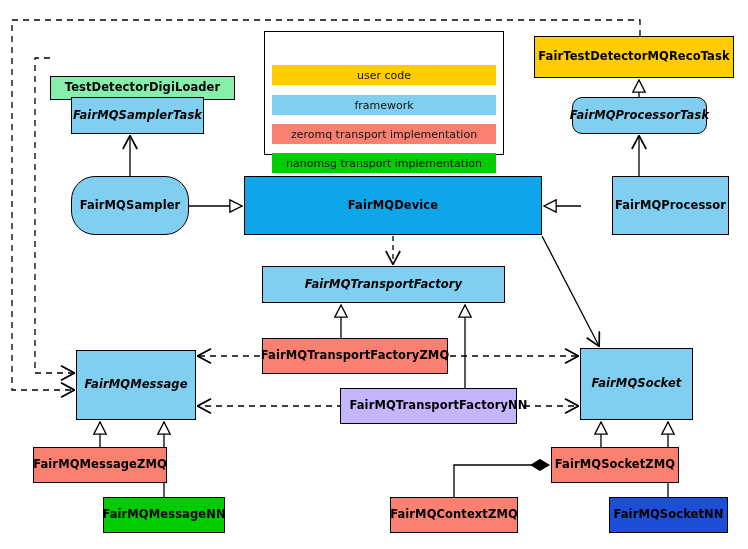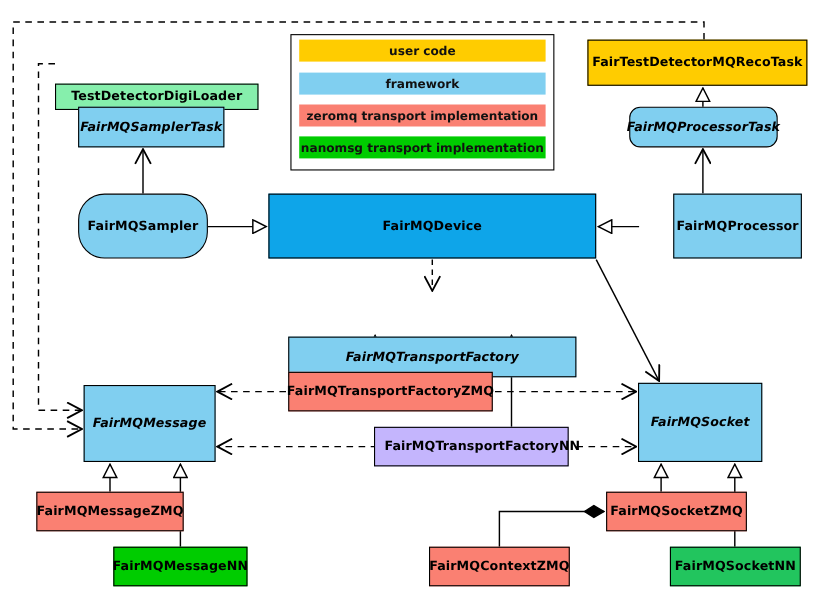--- a/index.html
+++ b/index.html
@@ -10,21 +10,21 @@
   #edges{position:absolute;left:0;top:0;width:748px;height:549px;}
   .node{position:absolute;box-sizing:border-box;border:1.4px solid #000;
         display:flex;align-items:center;justify-content:center;
         text-align:center;font-size:11.5px;font-weight:bold;color:#000;
         line-height:1.15;letter-spacing:.1px;}
   .node.abstract{font-style:italic;}
   .legend-box{position:absolute;box-sizing:border-box;background:#fff;
         border:1.5px solid #000;}
   .legend-row{position:absolute;box-sizing:border-box;
         display:flex;align-items:center;justify-content:center;
-        font-size:11px;font-weight:bold;color:#111;}
+        font-size:11px;font-weight:normal;color:#111;margin-top:29px;}
 </style>
 </head>
 <body>
 
 <div id="stage">
 
   <svg id="edges" viewBox="0 0 748 549" xmlns="http://www.w3.org/2000/svg">
     <defs>
       <marker id="tri" viewBox="0 0 12 12" refX="11" refY="6" markerWidth="11" markerHeight="11" orient="auto-start-reverse">
         <path d="M0.8,0.8 L11,6 L0.8,11.2 z" fill="#ffffff" stroke="#000" stroke-width="1.1"></path>
@@ -129,21 +129,21 @@
   </div>
 
   <div class="node abstract" style="left:572px;top:97px;width:135px;height:37px;background:#80CFF0;border-radius:10px;">
     <span>FairMQProcessorTask</span>
   </div>
 
   <div class="node" style="left:534px;top:36px;width:200px;height:42px;background:#FFCC00;">
     <span>FairTestDetectorMQRecoTask</span>
   </div>
 
-  <div class="node abstract" style="left:262px;top:266px;width:262px;height:37px;background:#80CFF0;margin-top:40px;">
+  <div class="node abstract" style="left:262px;top:266px;width:243px;height:37px;background:#80CFF0;">
     <span>FairMQTransportFactory</span>
   </div>
 
   <div class="node" style="left:262px;top:338px;width:186px;height:36px;background:#FA8072;">
     <span>FairMQTransportFactoryZMQ</span>
   </div>
 
   <div class="node" style="left:340px;top:388px;width:177px;height:36px;background:#c4b5fd;padding-left:20px;">
     <span>FairMQTransportFactoryNN</span>
   </div>
@@ -165,17 +165,17 @@
   </div>
 
   <div class="node" style="left:390px;top:497px;width:128px;height:36px;background:#FA8072;">
     <span>FairMQContextZMQ</span>
   </div>
 
   <div class="node" style="left:551px;top:447px;width:128px;height:36px;background:#FA8072;">
     <span>FairMQSocketZMQ</span>
   </div>
 
-  <div class="node" style="left:609px;top:497px;width:119px;height:36px;background:#22c55e;">
+  <div class="node" style="left:609px;top:497px;width:119px;height:36px;background:#1d4ed8;">
     <span>FairMQSocketNN</span>
   </div>
 
 </div>
 
 </body></html>

